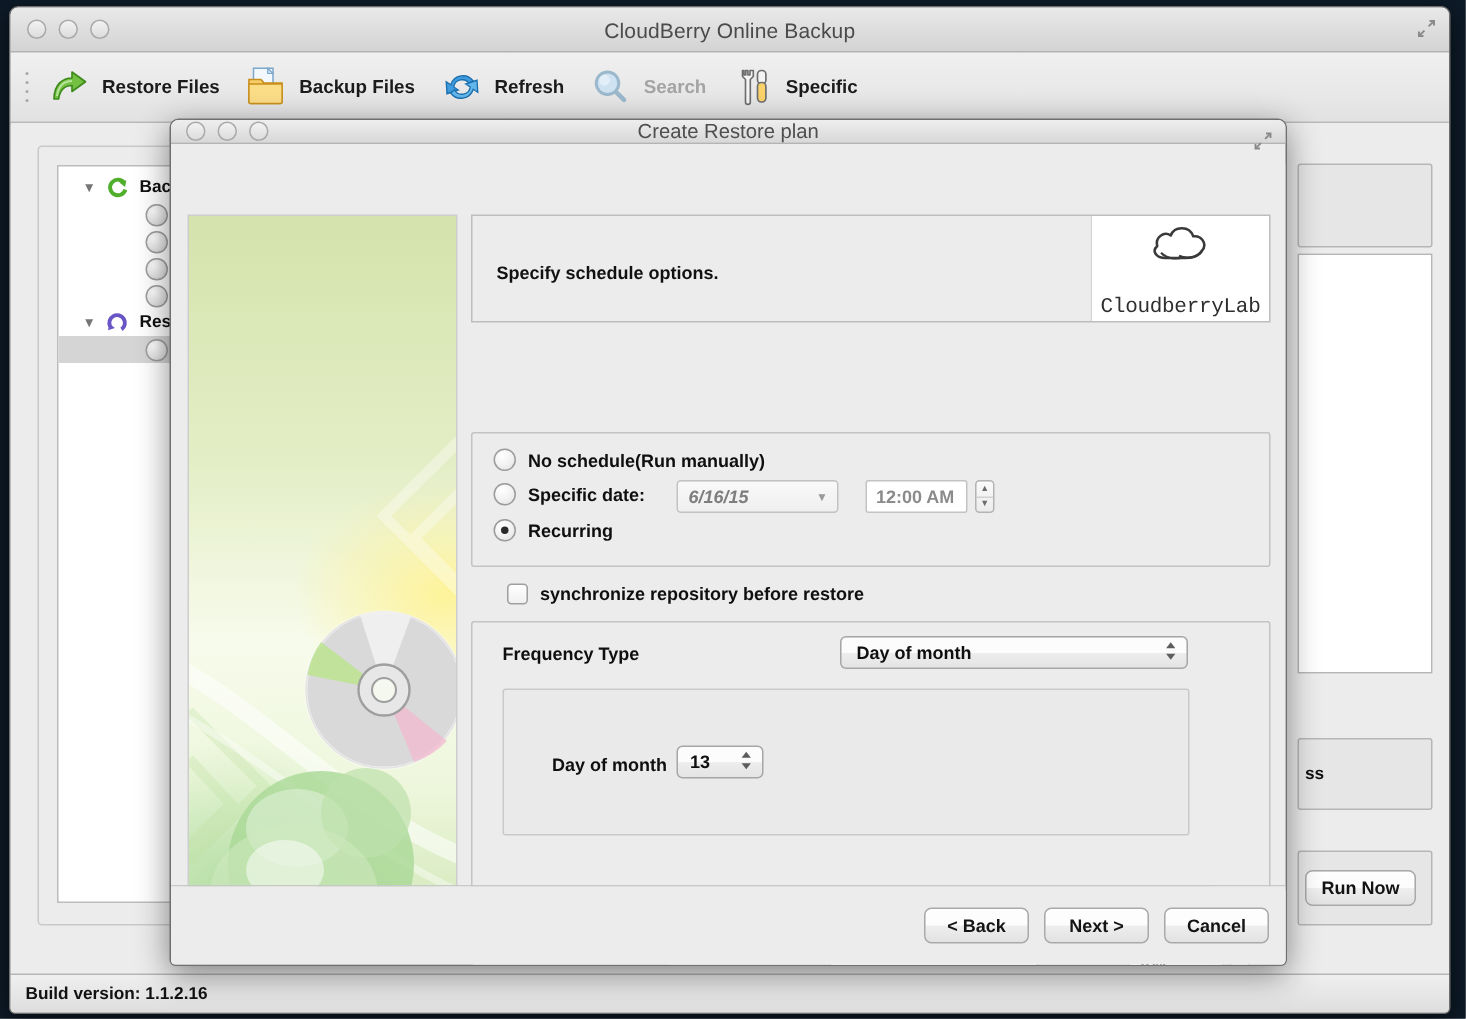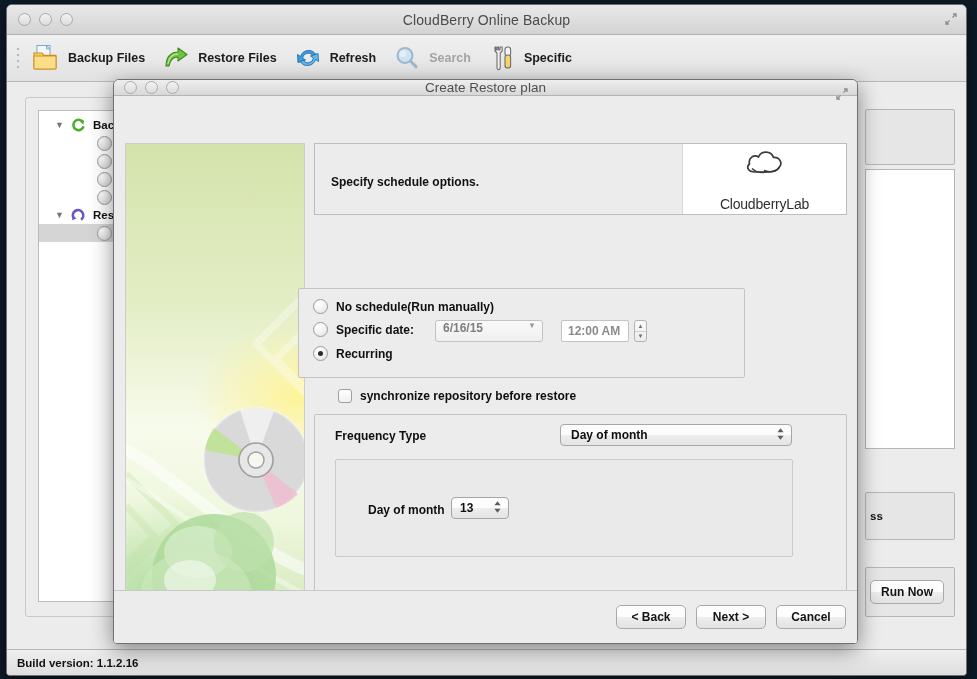--- a/index.html
+++ b/index.html
@@ -229,26 +229,27 @@
     left: 200px; top: 34px;
     width: 533px; height: 72px;
     background: #ececec;
     border: 1px solid #bdbdbd;
     display: flex;
   }
   .hdr-txt { flex: 1; padding: 12px 0 0 16px; }
   .hdr-t1 { font-size: 12px; font-weight: bold; color: #111; }
   .hdr-t2 { font-size: 12px; font-weight: bold; color: #111; margin-top: 19px; }
   .hdr-logo {
-    width: 164px;
+    width: 119px;
     background: #fff;
     border-left: 1px solid #d6d6d6;
     display: flex; flex-direction: column;
     align-items: center; justify-content: center;
     gap: 14px;
+    font-family: Liberation Mono, monospace;
   }
   .logo-name { font-size: 14px; color: #2f2f2f; letter-spacing: -.2px; }
 
   .grp {
     position: absolute;
     background: #ececec;
     border: 1px solid #c3c3c3;
     border-radius: 2px;
   }
   .grp-inner {
@@ -303,25 +304,26 @@
     font-size: 12px; font-weight: bold; color: #0f0f0f;
     height: 22px;
     cursor: default;
   }
   .combo .arrows { margin-left: auto; }
 
   .datefield {
     background: linear-gradient(to bottom,#f9f9f9,#efefef);
     border: 1px solid #c2c2c2;
     border-radius: 3px;
-    display: flex; align-items: flex-start;
+    display: flex; align-items: center;
     padding: 0 6px 0 7px;
     font-size: 12px; font-weight: bold; color: #7e7e7e;
     height: 22px;
     cursor: default;
+    font-style: italic;
   }
   .stepper {
     width: 13px; height: 22px;
     display: flex; flex-direction: column;
     border: 1px solid #b4b4b4;
     border-radius: 3px;
     background: linear-gradient(to bottom,#fafafa,#ececec);
     cursor: default;
     flex: none;
   }
@@ -371,41 +373,41 @@
     </div>
   </div>
 
   <div class="toolbar">
     <div class="grip">
         <i></i>
         <i></i>
         <i></i>
         <i></i>
       </div>
+
+    <div class="tb-item">
+      <span class="tb-ico">
+        <svg width="30" height="30" viewBox="0 0 30 30">
+          <path d="M5 23 C5 13 11 9 17 9 L17 5 L26 11.5 L17 18 L17 14 C12 14 9 17 8 23 Z" fill="#74c043" stroke="#3d8a1c" stroke-width="1.1" stroke-linejoin="round"></path>
+          <path d="M7 21 C8 14 12 11 17 11" fill="none" stroke="#b7e49a" stroke-width="1.4"></path>
+        </svg>
+      </span>
+      <span class="tb-label">Restore Files</span>
+    </div>
 
     <div class="tb-item">
       <span class="tb-ico">
         <svg width="30" height="30" viewBox="0 0 30 30">
           <rect x="6" y="2.5" width="13" height="15" fill="#f2f8fd" stroke="#7ba7cc" stroke-width="1"></rect>
           <path d="M15.5 2.5 L19 6 L15.5 6 Z" fill="#cfe2f2" stroke="#7ba7cc" stroke-width=".8"></path>
           <path d="M3 10 h8 l2 2.4 h12 v12.6 a1 1 0 0 1 -1 1 h-20 a1 1 0 0 1 -1 -1 z" fill="#f7cf6a" stroke="#c98f1c" stroke-width="1.1"></path>
           <path d="M3 13 h22 v12 a1 1 0 0 1 -1 1 h-20 a1 1 0 0 1 -1 -1 z" fill="#fbdd87" stroke="#c98f1c" stroke-width=".9"></path>
         </svg>
       </span>
       <span class="tb-label">Backup Files</span>
-    </div>
-
-    <div class="tb-item">
-      <span class="tb-ico">
-        <svg width="30" height="30" viewBox="0 0 30 30">
-          <path d="M5 23 C5 13 11 9 17 9 L17 5 L26 11.5 L17 18 L17 14 C12 14 9 17 8 23 Z" fill="#74c043" stroke="#3d8a1c" stroke-width="1.1" stroke-linejoin="round"></path>
-          <path d="M7 21 C8 14 12 11 17 11" fill="none" stroke="#b7e49a" stroke-width="1.4"></path>
-        </svg>
-      </span>
-      <span class="tb-label">Restore Files</span>
     </div>
 
     <div class="tb-item">
       <span class="tb-ico">
         <svg width="30" height="30" viewBox="0 0 30 30">
           <path d="M22.5 11 A8.5 8.5 0 0 0 7.5 13.5 L4.5 11.5 L5 19.5 L12.5 17 L9.5 15
                    A5.6 5.6 0 0 1 20 13.2 Z" fill="#3f9bdd" stroke="#1c6fae" stroke-width=".9"></path>
           <path d="M7.5 19 A8.5 8.5 0 0 0 22.5 16.5 L25.5 18.5 L25 10.5 L17.5 13 L20.5 15
                    A5.6 5.6 0 0 1 10 16.8 Z" fill="#63b7ea" stroke="#1c6fae" stroke-width=".9"></path>
         </svg>
@@ -570,21 +572,21 @@
             <path d="M13 26 C6 26 4 21 7.5 18 C6 12 12 8 16.5 11 C19 4.5 29 4.5 31.5 11.5
                      C38 11 41 17.5 37 21.5 C35 25 30 26 26 26 Z" fill="#ffffff" stroke="#3a3a3a" stroke-width="1.7" stroke-linejoin="round"></path>
             <path d="M22 24.5 C27.5 27 35 25.5 37.5 21" fill="none" stroke="#3a3a3a" stroke-width="1.5"></path>
             <path d="M10 22.5 C14 26.5 20 27 25 25.5" fill="none" stroke="#3a3a3a" stroke-width="1.5"></path>
           </svg>
         </span>
         <span class="logo-name">CloudberryLab</span>
       </div>
     </div>
 
-    <div class="grp" style="left:184px; top:179px; width:447px; height:90px;">
+    <div class="grp" style="left:200px; top:179px; width:533px; height:90px;">
 
       <div style="position:absolute;left:14px;top:10px;display:flex;align-items:center;gap:8px;">
         <span class="rad"></span>
         <span class="lbl">No schedule(Run manually)</span>
       </div>
 
       <div style="position:absolute;left:14px;top:33px;display:flex;align-items:center;gap:8px;">
         <span class="rad"></span>
         <span class="lbl">Specific date:</span>
       </div>

